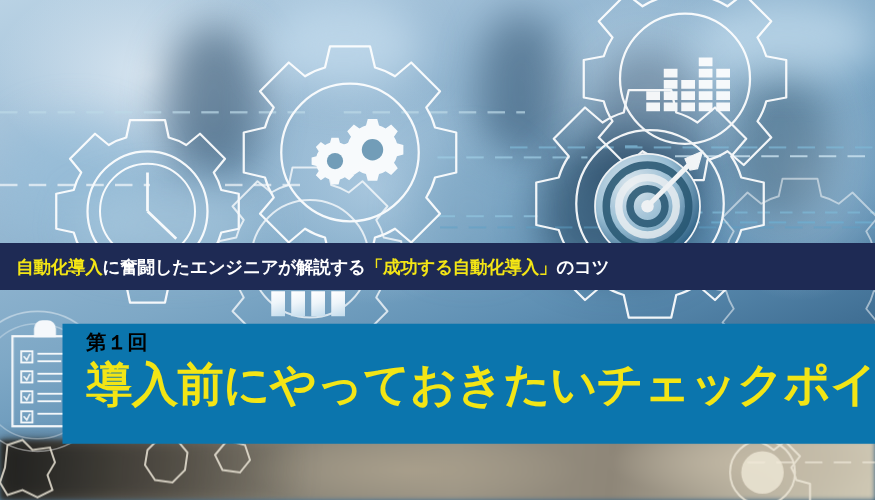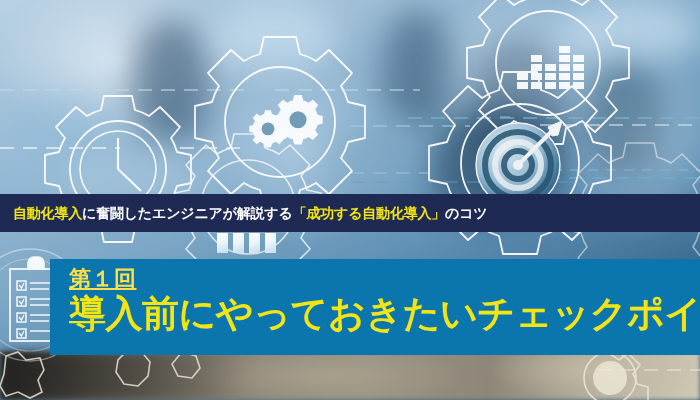--- a/index.html
+++ b/index.html
@@ -83,27 +83,26 @@
   }
 
   
   .title-bar{
     position:absolute;left:50px;top:259px;right:0;height:96px;
     background:#0b75ad;
     box-sizing:border-box;
     padding:8px 0 0 19px;
   }
   .episode{
-    color:#fde047;
-    font-size:22px;
+    color:#000000;
+    font-size:16px;
     font-weight:600;
     line-height:1.05;
     letter-spacing:.5px;
     white-space:nowrap;
-    text-decoration:underline;
   }
   .main-title{
     margin-top:2px;
     color:#f3e515;
     font-size:37px;
     font-weight:700;
     line-height:1.18;
     letter-spacing:-.5px;
     white-space:nowrap;
   }

